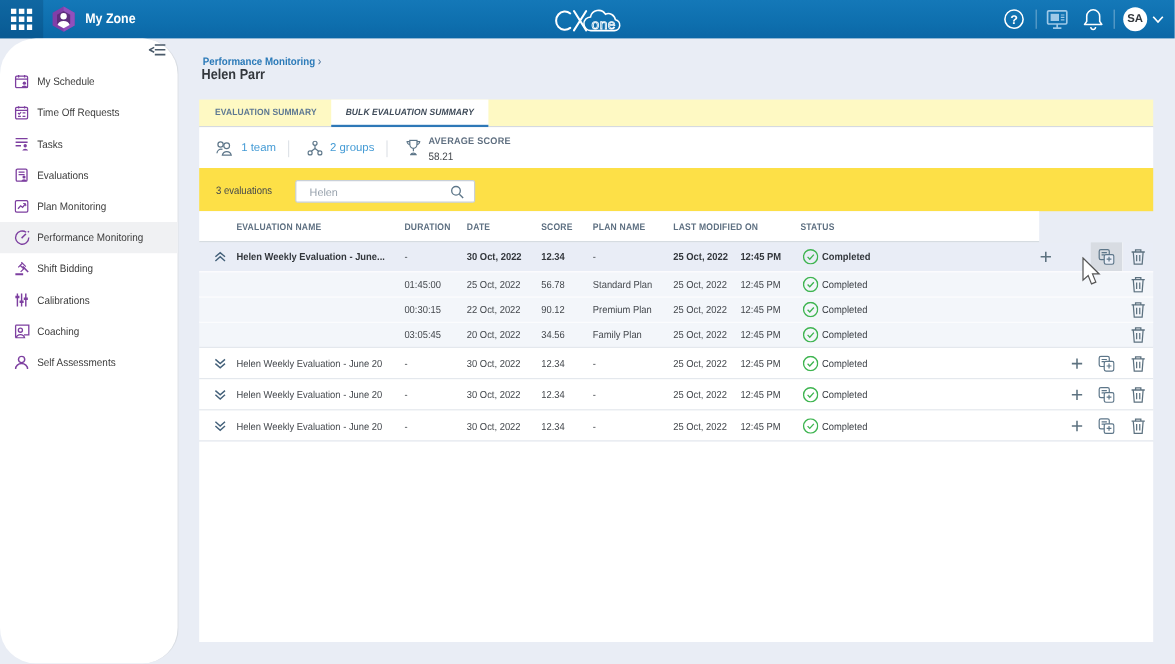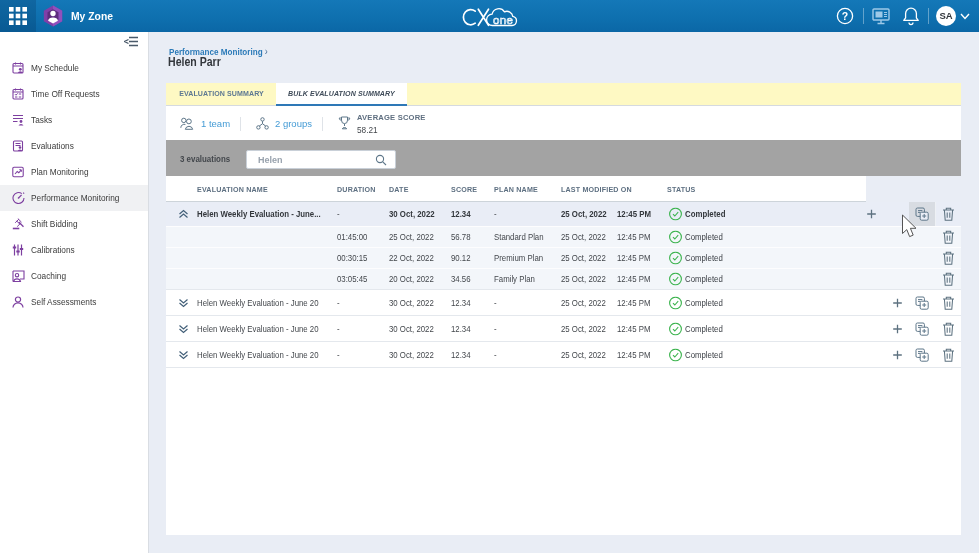--- a/index.html
+++ b/index.html
@@ -7,21 +7,21 @@
 body { font-family:"Liberation Sans", sans-serif; background:#e9edf5; position:relative; }
 .abs { position:absolute; }
 
 
 #topbar { left:0; top:0; width:979px; height:32px;
   background:linear-gradient(180deg,#1478b8 0%,#0e6fae 60%,#0b67a6 100%); }
 #appgrid { left:0; top:0; width:36px; height:32px; background:rgba(0,30,60,0.18); }
 #myzone-label { left:71px; top:0; height:32px; line-height:32px; color:#fff; font-size:11.5px; font-weight:700; transform:scaleX(0.9); transform-origin:0 50%; }
 
 
-#sidebar { left:0; top:32px; width:149px; height:521px; background:#ffffff; border-right:1px solid #d9dde3; }
+#sidebar { left:0; top:32px; width:149px; height:521px; background:#ffffff; border-right:1px solid #d9dde3;border-radius:30px; }
 .menu-item { position:absolute; left:0; width:148px; height:26px; }
 .menu-item .txt { position:absolute; left:31px; top:50%; transform:translateY(-50%) scaleX(0.92); transform-origin:0 50%; font-size:9px; color:#3b3b3b; white-space:nowrap; }
 .menu-item svg { position:absolute; left:12px; top:50%; transform:translateY(-50%); }
 .menu-sel { background:#f0f1f3; }
 
 
 #crumb { left:169px; top:46px; font-size:9px; font-weight:700; color:#2b7ab8; transform:scaleX(0.9); transform-origin:0 50%; }
 #crumb .arr { color:#49719a; font-weight:400; font-size:10px; }
 #title { left:168px; top:55px; font-size:12px; font-weight:700; color:#33373c; transform:scaleX(0.88); transform-origin:0 50%; }
 
@@ -30,21 +30,21 @@
 .tab span { display:inline-block; transform:scaleX(0.93); }
 #tab1 { left:0px; width:112px; color:#5d7892; }
 #tab2 { left:110px; width:131px; background:#fff; color:#3f4b59; border-bottom:2.5px solid #2e78b7; height:23px;font-style:italic; }
 
 #stats { left:166px; top:106px; width:795px; height:34px; background:#fff; }
 .vdiv { position:absolute; top:11px; height:14px; width:1px; background:#dfe3e8; }
 .bluelink { position:absolute; font-size:9.5px; color:#449bd5; }
 .statlabel { position:absolute; font-size:8px; font-weight:700; color:#5f6f80; letter-spacing:0.2px; }
 .statval { position:absolute; font-size:9px; color:#43474c; transform:scaleX(0.92); transform-origin:0 50%; }
 
-#evalrow { left:166px; top:140px; width:795px; height:36px; background:#a3a3a3;font-weight:bold; }
+#evalrow { left:166px; top:140px; width:795px; height:36px; background:#fde047; }
 #evalcount { left:180px; top:154px; font-size:9px; color:#43474c; transform:scaleX(0.88); transform-origin:0 50%; }
 #searchbox { left:246px; top:150px; width:150px; height:19px; background:#fff; border:1px solid #c9d0d8; border-radius:2px; }
 #searchbox .ph { position:absolute; left:11px; top:4px; font-size:9px; color:#98a2ad; }
 
 
 #thead { left:166px; top:176px; width:700px; height:26px; background:#fff; border-bottom:1px solid #cdd4da; }
 .th { position:absolute; top:9px; font-size:8px; font-weight:700; color:#5d6f81; letter-spacing:0.2px; white-space:nowrap; transform:scaleX(0.89); transform-origin:0 50%; }
 .row { position:absolute; left:166px; width:795px; }
 .cell { position:absolute; top:50%; transform:translateY(-50%) scaleX(0.92); transform-origin:0 50%; font-size:8.5px; color:#43474c; white-space:nowrap; }
 .b { font-weight:700; color:#33373c; }

